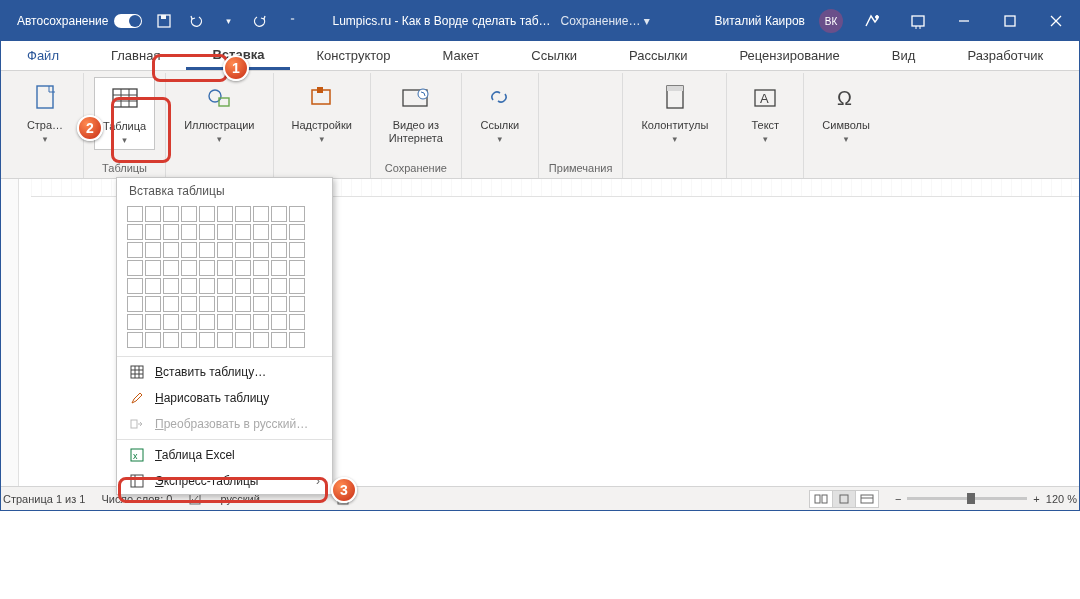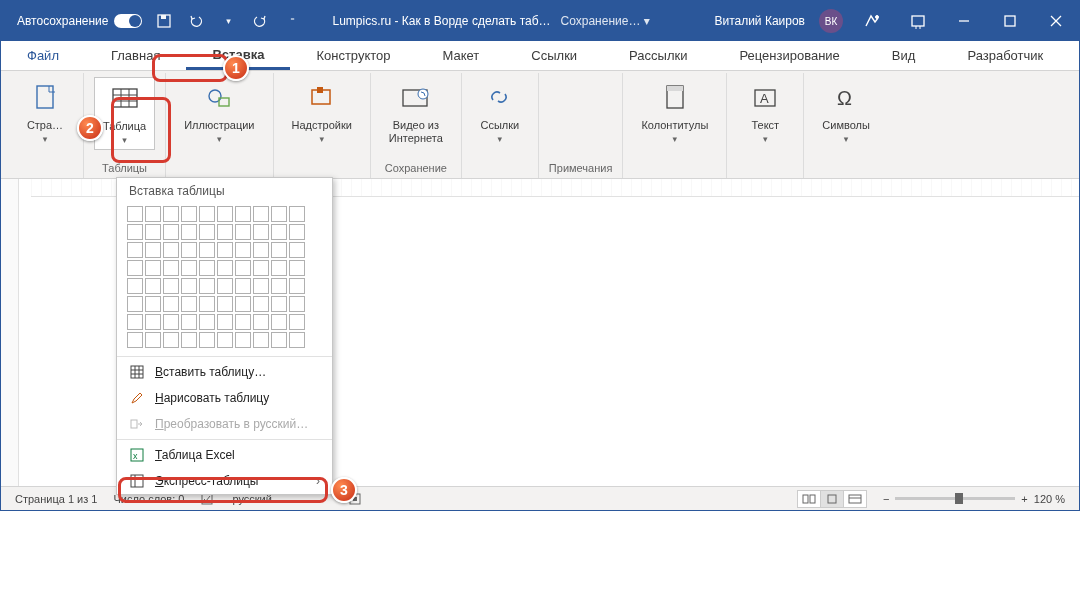--- a/index.html
+++ b/index.html
@@ -35,21 +35,21 @@
 .group .glabel{margin-top:auto; padding:2px 0 4px 0; color:#666;}
 .rbtn { display:flex; flex-direction:column; align-items:center; padding:4px 8px; gap:4px; min-width:56px;}
 .rbtn .ricon{height:34px;display:flex;align-items:center;justify-content:center;}
 .rbtn .rlabel{text-align:center; line-height:1.15;}
 .caret{font-size:9px;color:#666;}
 
 .docarea { flex:1; background:#fff; position:relative; }
 .ruler{height:18px;border-bottom:1px solid #e1e1e1;background:repeating-linear-gradient(to right,#f8f8f8 0,#f8f8f8 1px,#fff 1px,#fff 10px);margin-left:30px;}
 .vruler{position:absolute;left:0;top:0;bottom:0;width:18px;border-right:1px solid #e1e1e1;background:#fafafa;}
 
-.statusbar { height: 24px; background:#f3f2f1; border-top:1px solid #d4d4d4; display:flex; align-items:center; font-size:11px; color:#444; padding:0 14px; gap:16px;justify-content:center;}
+.statusbar { height: 24px; background:#f3f2f1; border-top:1px solid #d4d4d4; display:flex; align-items:center; font-size:11px; color:#444; padding:0 2px; gap:16px;justify-content:center;}
 .statusbar .grow{flex:1;}
 .viewbtns{display:flex;gap:0;}
 .viewbtn{width:24px;height:18px;border:1px solid #ccc; margin-left:-1px;display:flex;align-items:center;justify-content:center;background:#fff;}
 .viewbtn.active{background:#e1e1e1;}
 .zoom{display:flex;align-items:center;gap:6px;}
 .ztrack{width:120px;height:3px;background:#c8c8c8;position:relative;}
 .zthumb{position:absolute;left:60px;top:-4px;width:8px;height:11px;background:#666;}
 
 
 .dropdown { position:absolute; left:116px; top:177px; width:217px; background:#fff; border:1px solid #c6c6c6; box-shadow:2px 2px 6px rgba(0,0,0,.25); font-size:12px; color:#222; }

